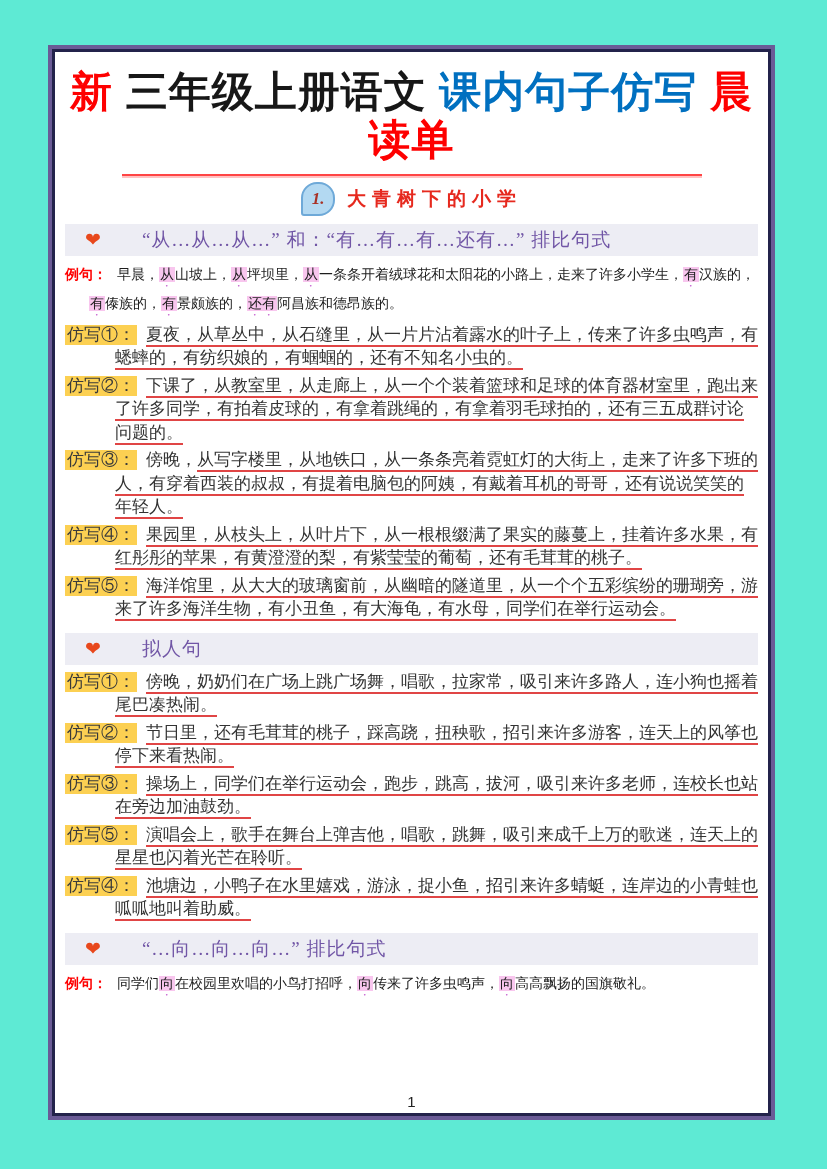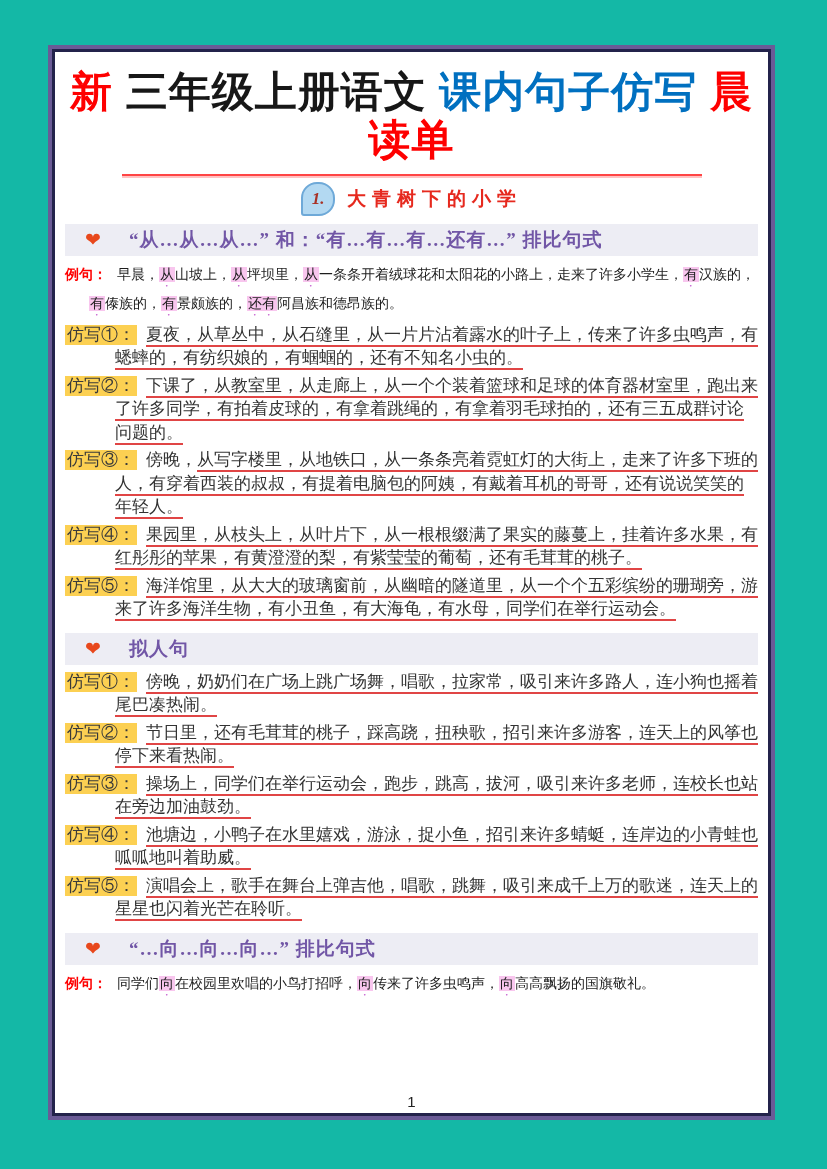--- a/index.html
+++ b/index.html
@@ -1,16 +1,16 @@
 <!DOCTYPE html>
 <html><head>
 <meta charset="utf-8">
 <style>
   html,body{margin:0;padding:0;background:#ffffff;}
-  .sheet{position:relative;width:827px;height:1169px;background:#14b8a6;overflow:hidden;
+  .sheet{position:relative;width:827px;height:1169px;background:#5eead4;overflow:hidden;
          font-family:"Liberation Serif", serif;}
   .frame-outer{position:absolute;left:48px;top:45px;width:727px;height:1075px;
          border:4px solid #6a5b96;box-sizing:border-box;}
   .frame-inner{width:100%;height:100%;box-sizing:border-box;border:3px solid #23234b;
          padding:6px 10px 4px 10px;overflow:hidden;position:relative;background:#fff;}
 
   .main-title{margin:10px 0 0 0;text-align:center;font-size:42px;font-weight:bold;
          letter-spacing:1px;font-family:"Liberation Sans", sans-serif;line-height:1.15;}
   .t-red{color:#fe0000;} .t-black{color:#171717;} .t-blue{color:#0070c0;}
   .title-underline{height:2px;background:#ff4545;width:580px;margin:9px auto 6px auto;
@@ -18,21 +18,21 @@
 
   .lesson-row{display:flex;justify-content:center;align-items:center;gap:12px;margin:2px 0 8px 0;}
   .badge{width:34px;height:34px;background:#b3d9f2;border:2px solid #6ea9d8;
          border-radius:16px 16px 16px 3px;display:flex;align-items:center;justify-content:center;
          color:#a93226;font-size:17px;font-weight:bold;font-style:italic;box-sizing:border-box;}
   .lesson-title{color:#e6291e;font-size:19px;font-weight:bold;letter-spacing:6px;}
 
   .section{margin-bottom:12px;}
   .sec-head{background:#ededf4;display:flex;align-items:center;padding:3px 8px;margin:4px 0 5px 0;}
   .heart{color:#e8481c;font-size:19px;margin:0 28px 0 12px;line-height:1;}
-  .sec-title{color:#7156a6;font-weight:bold;font-size:19px;letter-spacing:1px;}
+  .sec-title{color:#7156a6;font-weight:normal;font-size:19px;letter-spacing:1px;margin-left:13px;}
 
   .row{margin:0;}
   .ex{font-size:14px;line-height:28px;padding-left:24px;text-indent:-24px;color:#1c1c1c;margin:2px 0 3px 0;}
   .ex-label{color:#fe0000;font-weight:bold;margin-right:10px;}
   .hl{background:#f8c6ee;padding:0 1px;
       text-emphasis:dot;text-emphasis-color:#c45fd0;text-emphasis-position:under right;
       -webkit-text-emphasis:dot;-webkit-text-emphasis-color:#c45fd0;-webkit-text-emphasis-position:under;}
   .ans{font-size:17px;line-height:23.5px;padding-left:50px;text-indent:-50px;margin:4px 0;
        font-family:"DejaVu Sans", sans-serif;}
   .ans-label{background:#fcd052;color:#3a3a3a;padding:0 2px 1px 2px;margin-right:9px;
@@ -77,22 +77,22 @@
             <p class="row ans"><span class="ans-label">仿写⑤：</span><span class="ans-text">海洋馆里，从大大的玻璃窗前，从幽暗的隧道里，从一个个五彩缤纷的珊瑚旁，游来了许多海洋生物，有小丑鱼，有大海龟，有水母，同学们在举行运动会。</span></p>
           </section>
           <section class="section">
             <div class="sec-head">
               <span class="heart">❤</span>
               <span class="sec-title">拟人句</span>
             </div>
             <p class="row ans"><span class="ans-label">仿写①：</span><span class="ans-text">傍晚，奶奶们在广场上跳广场舞，唱歌，拉家常，吸引来许多路人，连小狗也摇着尾巴凑热闹。</span></p>
             <p class="row ans"><span class="ans-label">仿写②：</span><span class="ans-text">节日里，还有毛茸茸的桃子，踩高跷，扭秧歌，招引来许多游客，连天上的风筝也停下来看热闹。</span></p>
             <p class="row ans"><span class="ans-label">仿写③：</span><span class="ans-text">操场上，同学们在举行运动会，跑步，跳高，拔河，吸引来许多老师，连校长也站在旁边加油鼓劲。</span></p>
+            <p class="row ans"><span class="ans-label">仿写⑤：</span><span class="ans-text">演唱会上，歌手在舞台上弹吉他，唱歌，跳舞，吸引来成千上万的歌迷，连天上的星星也闪着光芒在聆听。</span></p>
             <p class="row ans"><span class="ans-label">仿写④：</span><span class="ans-text">池塘边，小鸭子在水里嬉戏，游泳，捉小鱼，招引来许多蜻蜓，连岸边的小青蛙也呱呱地叫着助威。</span></p>
-            <p class="row ans"><span class="ans-label">仿写⑤：</span><span class="ans-text">演唱会上，歌手在舞台上弹吉他，唱歌，跳舞，吸引来成千上万的歌迷，连天上的星星也闪着光芒在聆听。</span></p>
           </section>
           <section class="section spaced">
             <div class="sec-head">
               <span class="heart">❤</span>
               <span class="sec-title">“…向…向…向…” 排比句式</span>
             </div>
             <p class="row ex"><span class="ex-label">例句：</span><span>同学们</span><span class="hl">向</span><span>在校园里欢唱的小鸟打招呼，</span><span class="hl">向</span><span>传来了许多虫鸣声，</span><span class="hl">向</span><span>高高飘扬的国旗敬礼。</span></p>
           </section>
         </main>
 

